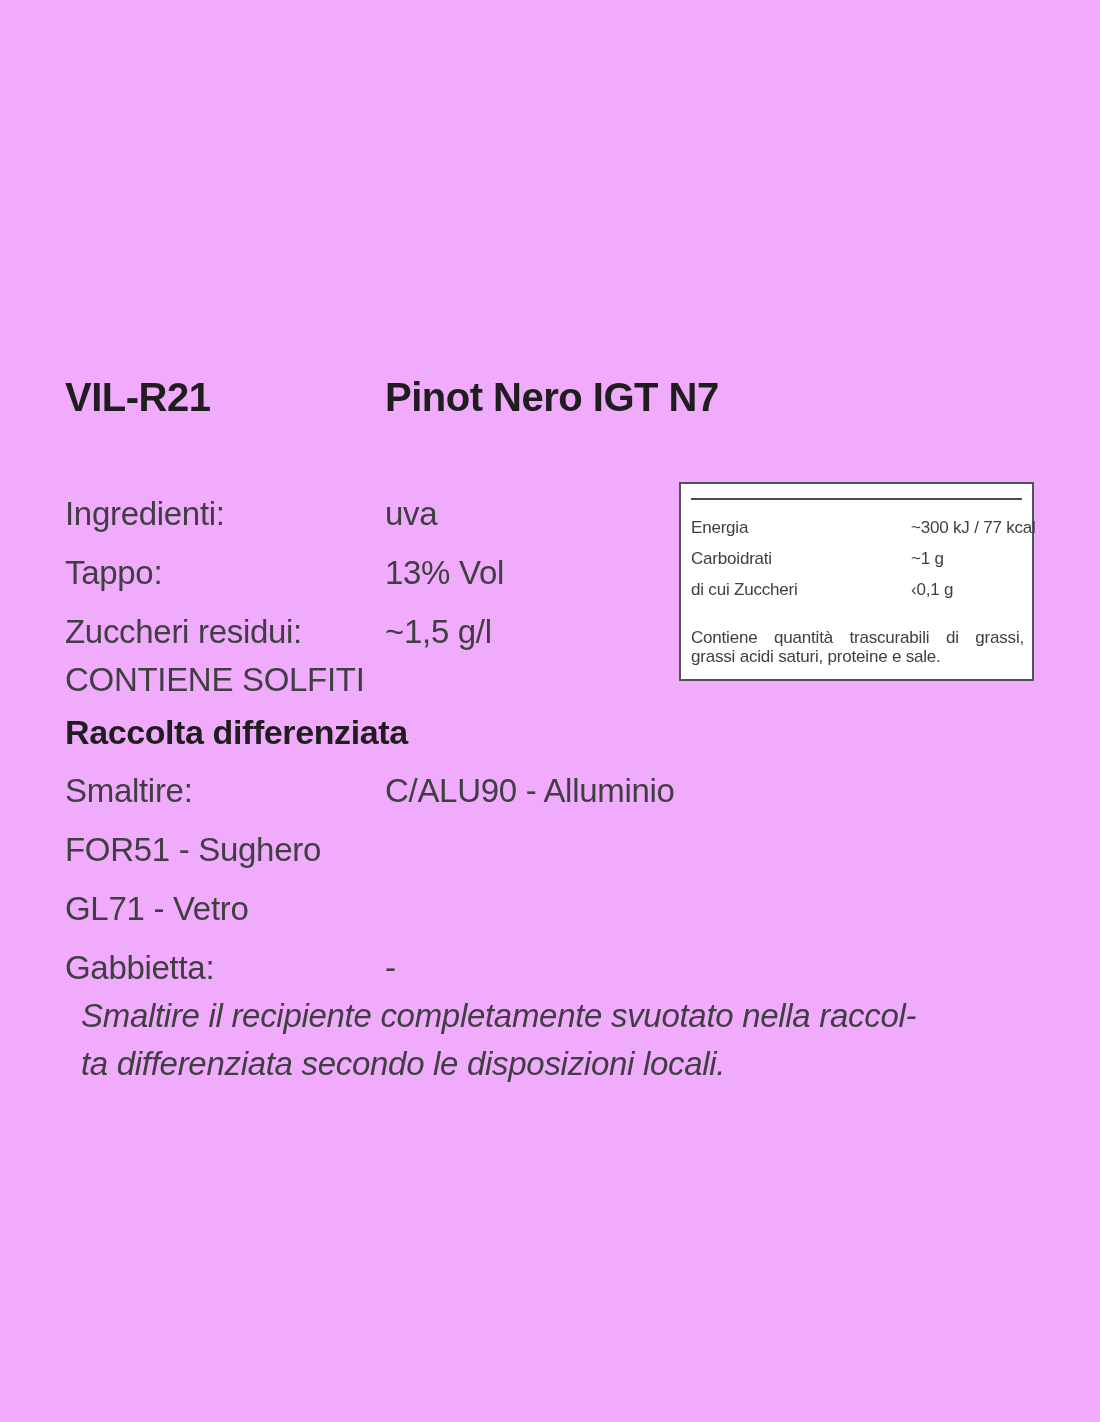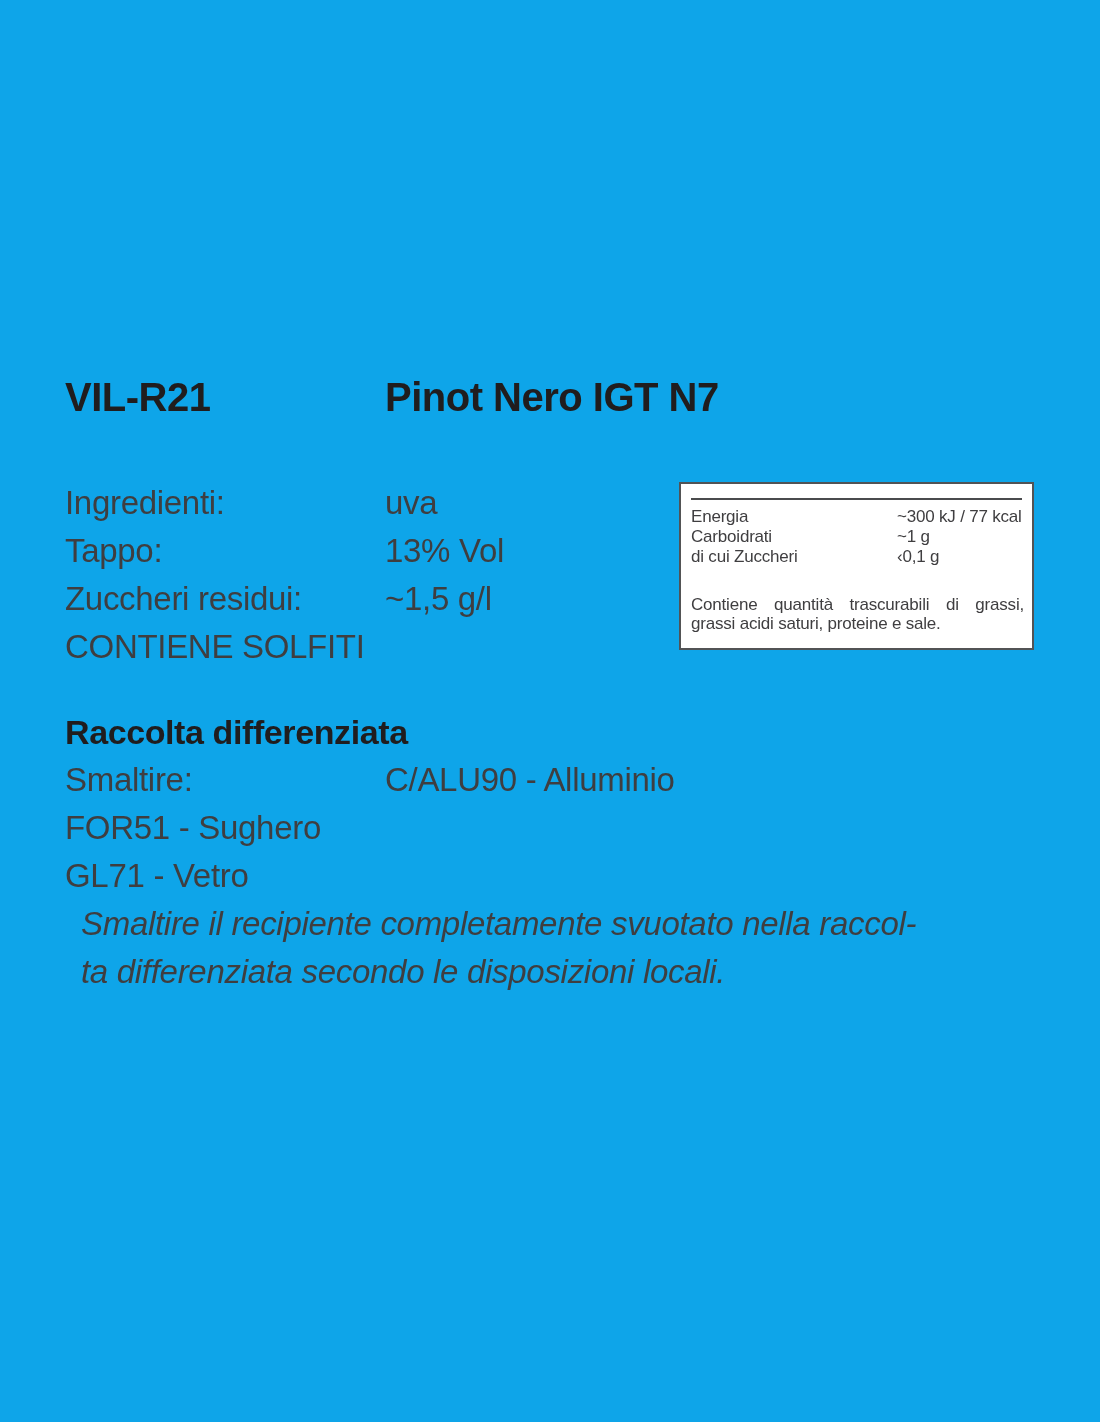--- a/index.html
+++ b/index.html
@@ -1,21 +1,21 @@
 <!DOCTYPE html>
 <html><head>
 <meta charset="utf-8">
 <style>
   * { margin: 0; padding: 0; box-sizing: border-box; }
   html, body { background: #ffffff; }
   .page {
     position: relative;
     width: 1100px;
     height: 1422px;
-    background: #0ea5e9;
+    background: #f0abfc;
     font-family: "Liberation Sans", sans-serif;
     overflow: hidden;
   }
   
   .doc-header {
     position: absolute;
     left: 65px;
     top: 374px;
     display: flex;
     align-items: baseline;
@@ -65,20 +65,21 @@
     border: 0;
     border-top: 2px solid #4a4b4d;
     margin: 5px 2px 7px 0;
   }
   .nutrition .n-row {
     display: grid;
     grid-template-columns: 206px auto;
     font-size: 17px;
     line-height: 20px;
     letter-spacing: -0.2px;
+    gap: 14px;
   }
   .nutrition .n-row .val, .nutrition .n-head .val { white-space: nowrap; }
   .nutrition .n-note {
     margin-top: 28px;
     font-size: 17px;
     line-height: 19px;
     text-align: justify;
     letter-spacing: -0.2px;
   }
   
@@ -99,21 +100,21 @@
     color: #201d1e;
     letter-spacing: -0.4px;
   }
   .recycling .disposal-note {
     font-style: italic;
     font-size: 33px;
     line-height: 48px;
     color: #3f3e40;
     margin-left: 16px;
   }
-  .cell { display: block; }
+  .cell { display: block; margin-top: 11px; }
 </style>
 </head>
 <body>
 
 <div class="page">
 
   <div class="doc-header">
     <span class="code">VIL-R21</span>
     <span class="name">Pinot Nero IGT N7</span>
   </div>
@@ -156,19 +157,23 @@
     <div class="kv-grid">
       <span class="cell">Smaltire:</span>
       <span class="cell">C/ALU90 - Alluminio</span>
     </div>
     <div class="kv-grid">
       <span class="cell">FOR51 - Sughero</span>
     </div>
     <div class="kv-grid">
       <span class="cell">GL71 - Vetro</span>
     </div>
+    <div class="kv-grid">
+      <span class="cell">Gabbietta:</span>
+      <span class="cell">-</span>
+    </div>
     <div class="disposal-note">
       <div>Smaltire il recipiente completamente svuotato nella raccol-</div>
       <div>ta differenziata secondo le disposizioni locali.</div>
     </div>
   </div>
 
 </div>
 
 </body></html>

